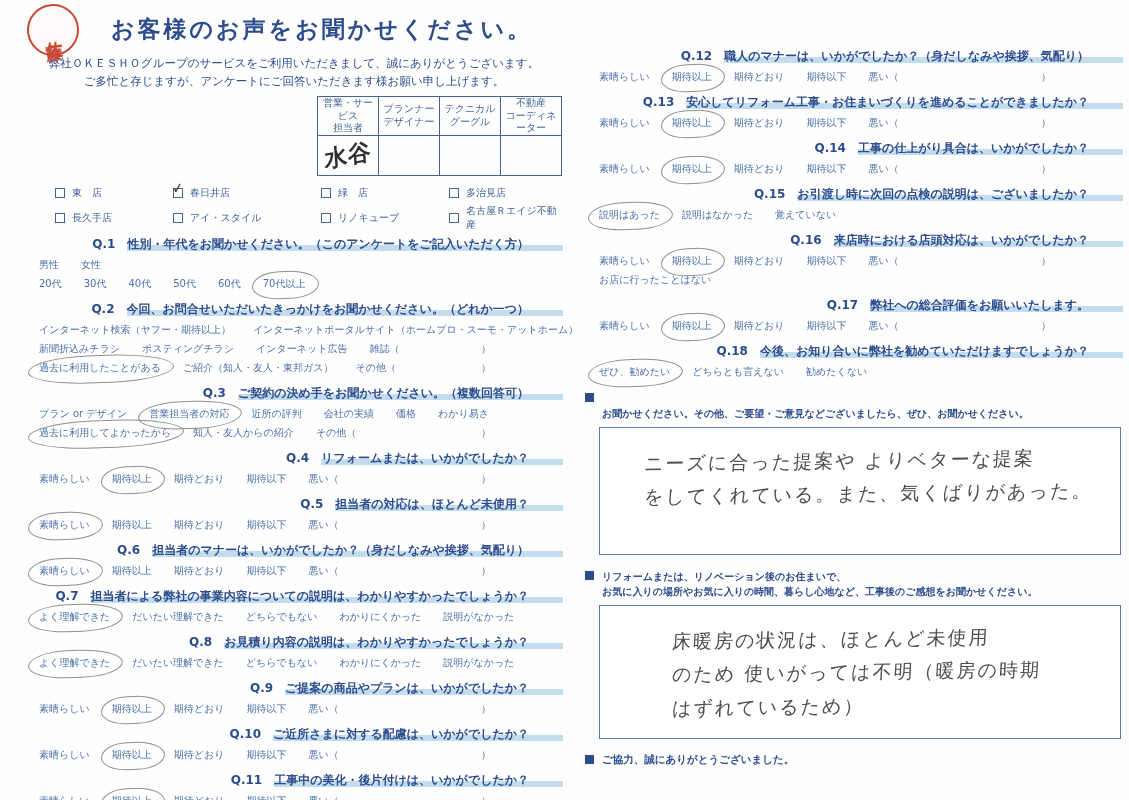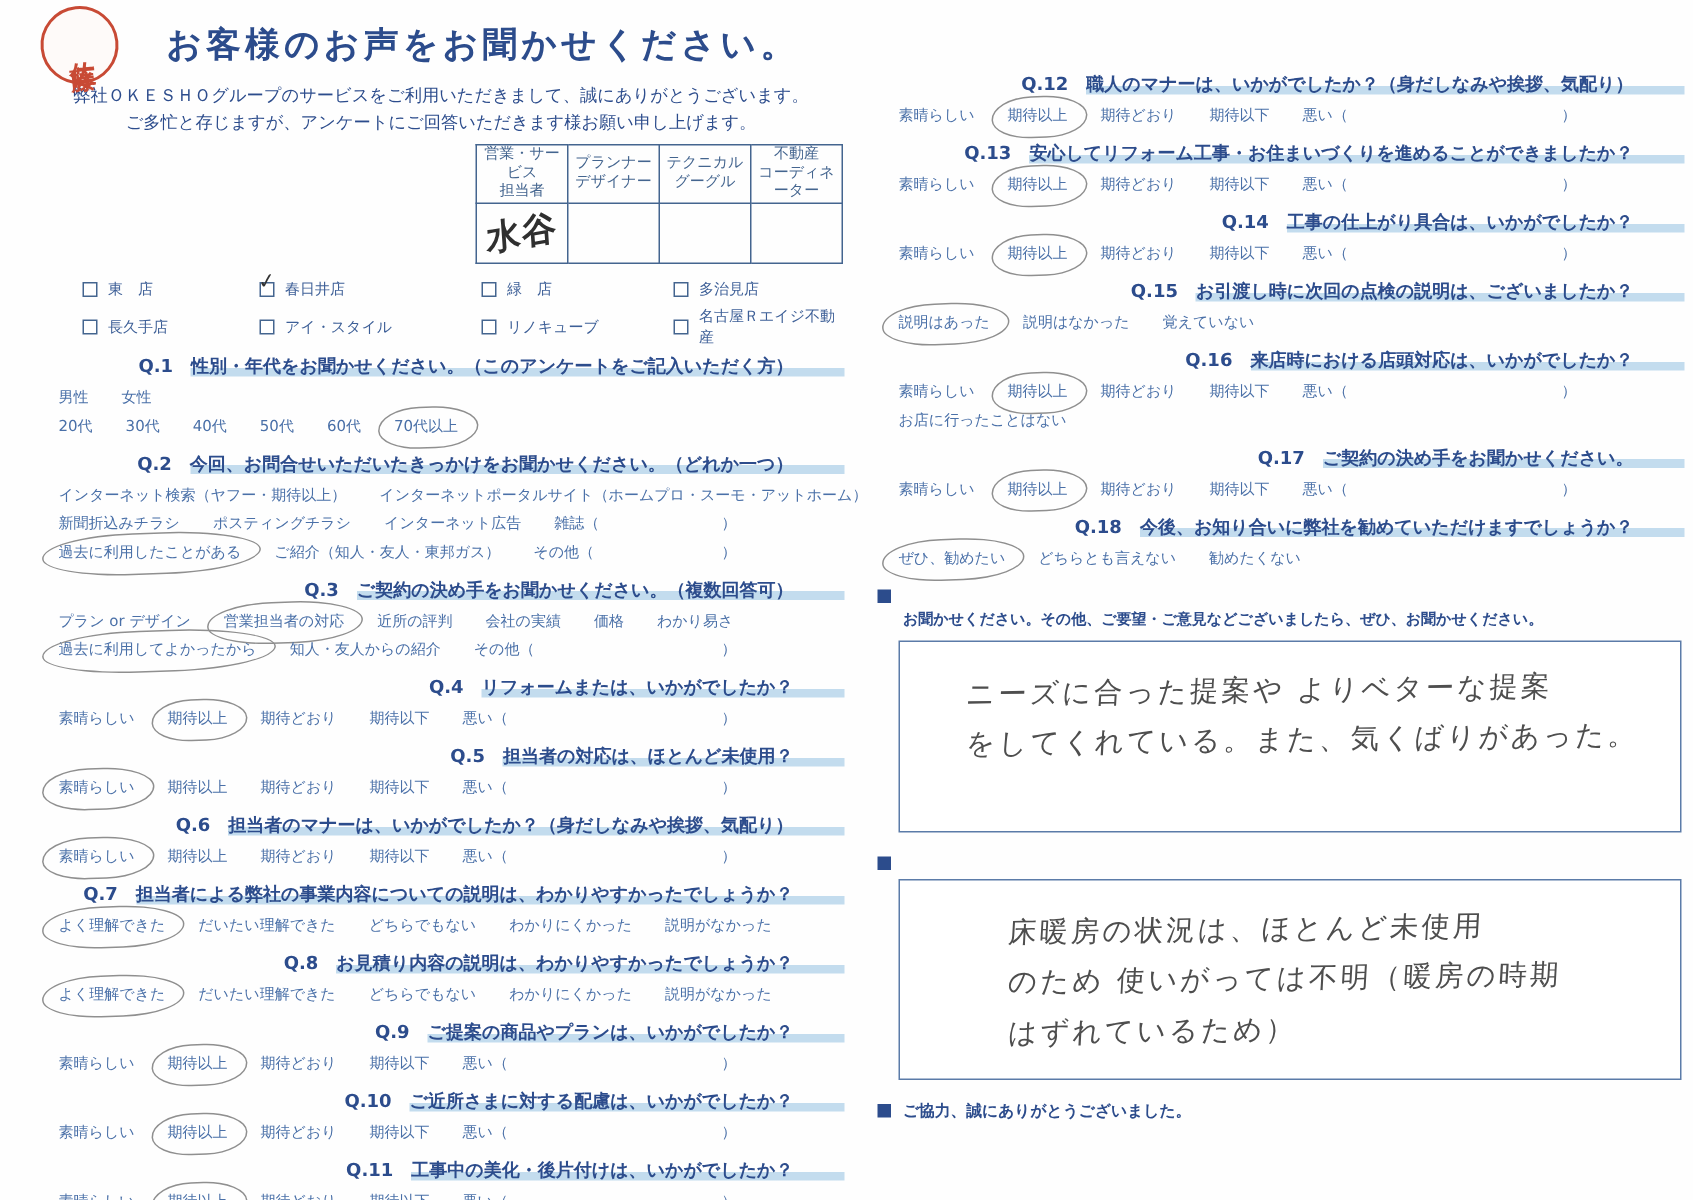--- a/index.html
+++ b/index.html
@@ -411,21 +411,21 @@
               <span class="opt">悪い（</span>
               <span class="opt pend">）</span>
             </div>
             <div class="q-row">
               <span class="opt">お店に行ったことはない</span>
             </div>
           </div>
   </div>
         <div class="q-block">
     <div class="q-title">
-      <span class="q-no">Q.17</span><span class="q-title-text">ご契約の決め手をお聞かせください。</span>
+      <span class="q-no">Q.17</span><span class="q-title-text">弊社への総合評価をお願いいたします。</span>
     </div>
     <div>
             <div class="q-row">
               <span class="opt">素晴らしい</span>
               <span class="opt circled">期待以上</span>
               <span class="opt">期待どおり</span>
               <span class="opt">期待以下</span>
               <span class="opt">悪い（</span>
               <span class="opt pend">）</span>
             </div>
@@ -455,20 +455,24 @@
       </div>
       <div class="c-box box1">
         <div class="hand-line">ニーズに合った提案や よりベターな提案</div>
         <div class="hand-line">をしてくれている。また、気くばりがあった。</div>
       </div>
     </div>
 
     <div class="c-sec">
       <div class="c-head">
         <span class="bullet"></span>
+        <span>
+          <span>リフォームまたは、リノベーション後のお住まいで、</span><br>
+          <span>お気に入りの場所やお気に入りの時間、暮らし心地など、工事後のご感想をお聞かせください。</span>
+        </span>
       </div>
       <div class="c-box box2">
         <div class="hand-line">床暖房の状況は、ほとんど未使用</div>
         <div class="hand-line">のため 使いがっては不明（暖房の時期</div>
         <div class="hand-line">はずれているため）</div>
       </div>
     </div>
 
     <div class="closing">
       <span class="bullet"></span>

